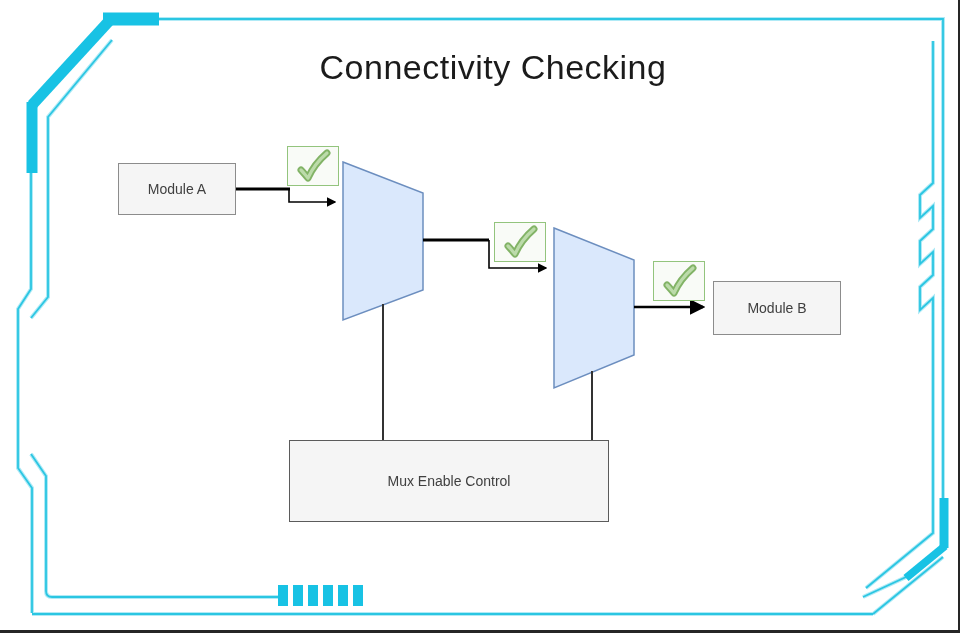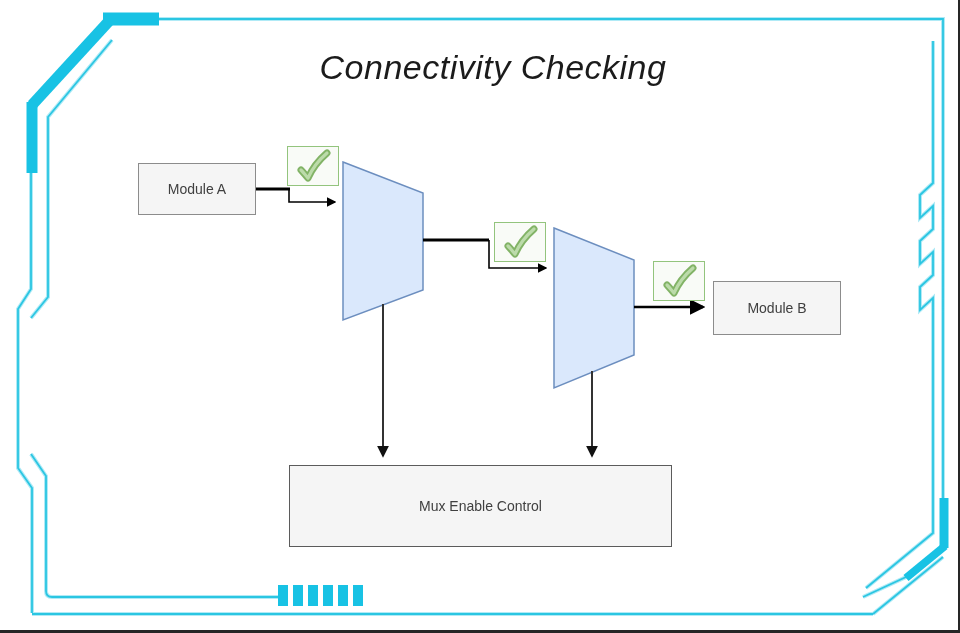--- a/index.html
+++ b/index.html
@@ -22,36 +22,35 @@
   .mux{fill:var(--mux-fill);stroke:var(--mux-border);stroke-width:1.5;}
   .conn{fill:none;stroke:var(--arrow-color);}
   .conn-ctl{fill:none;stroke:var(--control-arrow-color);}
 
   
   .title{
     position:absolute;left:36px;right:10px;top:48px;
     text-align:center;
     font-size:34px;letter-spacing:.5px;
     color:var(--title-color);
-    font-style:italic;
   }
 
   
   .node{
     position:absolute;
     background:var(--node-fill);
     border:1px solid var(--node-border);
     display:flex;align-items:center;justify-content:center;
     font-size:14px;color:var(--label-color);
     box-sizing:border-box;
   }
-  .node-a{left:118px;top:163px;width:118px;height:52px;margin-left:20px;}
+  .node-a{left:118px;top:163px;width:118px;height:52px;}
   .node-b{left:713px;top:281px;width:128px;height:54px;}
   .node-ctl{
-    left:289px;top:465px;width:383px;height:82px;
+    left:289px;top:440px;width:320px;height:82px;
     border:1.5px solid var(--control-border);
   }
 
   
   .check{
     position:absolute;width:52px;height:40px;
     background:var(--check-box-fill);
     border:1.5px solid var(--check-box-border);
     box-sizing:border-box;
     display:flex;align-items:center;justify-content:center;

